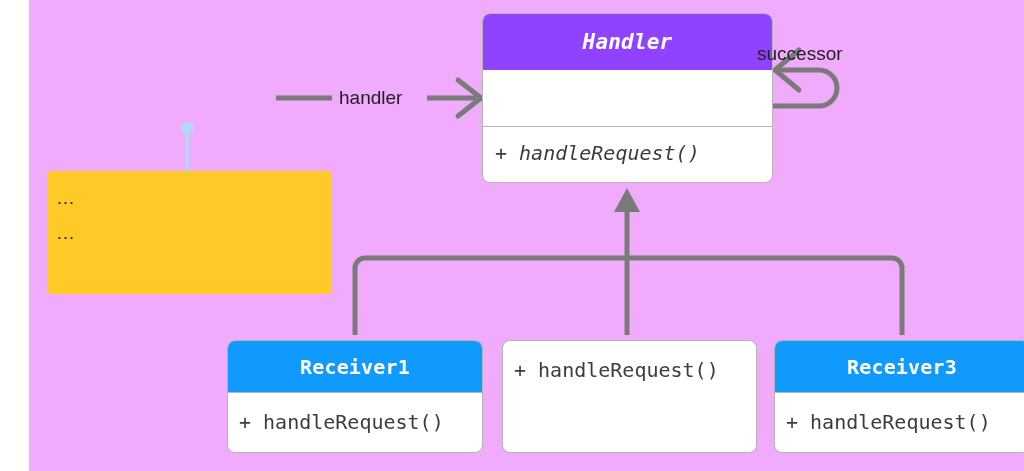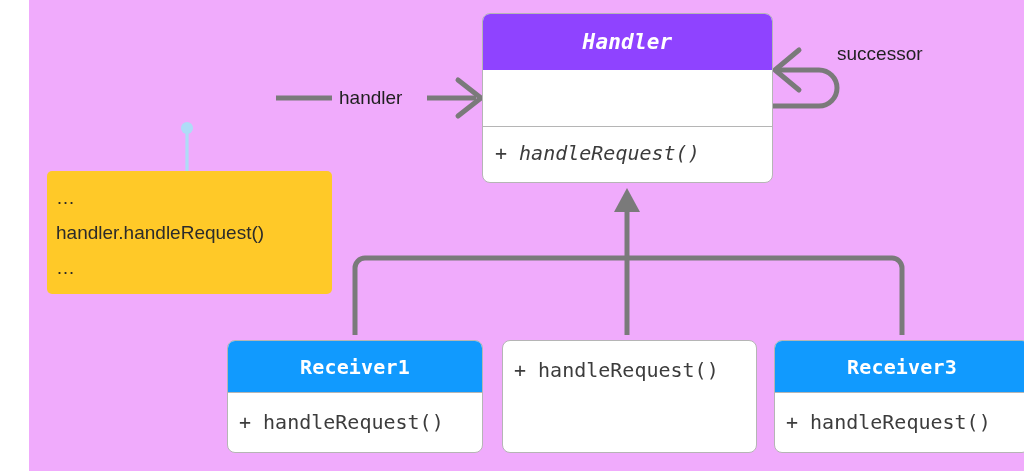--- a/index.html
+++ b/index.html
@@ -152,21 +152,21 @@
     font-family: "Liberation Sans", sans-serif;
     font-size: 19px;
     color: #1f1f1f;
     white-space: nowrap;
   }
   #label-handler {
     left: 310px;
     top: 87px;
   }
   #label-successor {
-    left: 808px;
+    left: 728px;
     top: 43px;
   }
 </style>
 </head>
 <body>
 
 <div id="canvas">
 
   <svg id="edges" viewBox="0 0 1024 471" width="1024" height="471">
 
@@ -201,21 +201,20 @@
 
   <div class="node" id="handler-node">
     <div class="node-title">Handler</div>
     <div id="handler-attrs" class="node-row"></div>
     <div id="handler-ops" class="node-row">+ handleRequest()</div>
   </div>
 
 
   <div id="note-node">
     <div class="note-line ellipsis">…</div>
-    <div class="note-line">handler.handleRequest()</div>
     <div class="note-line ellipsis">…</div>
   </div>
 
   <div class="node receiver" id="receiver-1">
     <div class="node-title">Receiver1</div>
     <div class="node-row">+ handleRequest()</div>
   </div>
 
   <div class="node receiver" id="receiver-2">
     <div class="node-row">+ handleRequest()</div>

